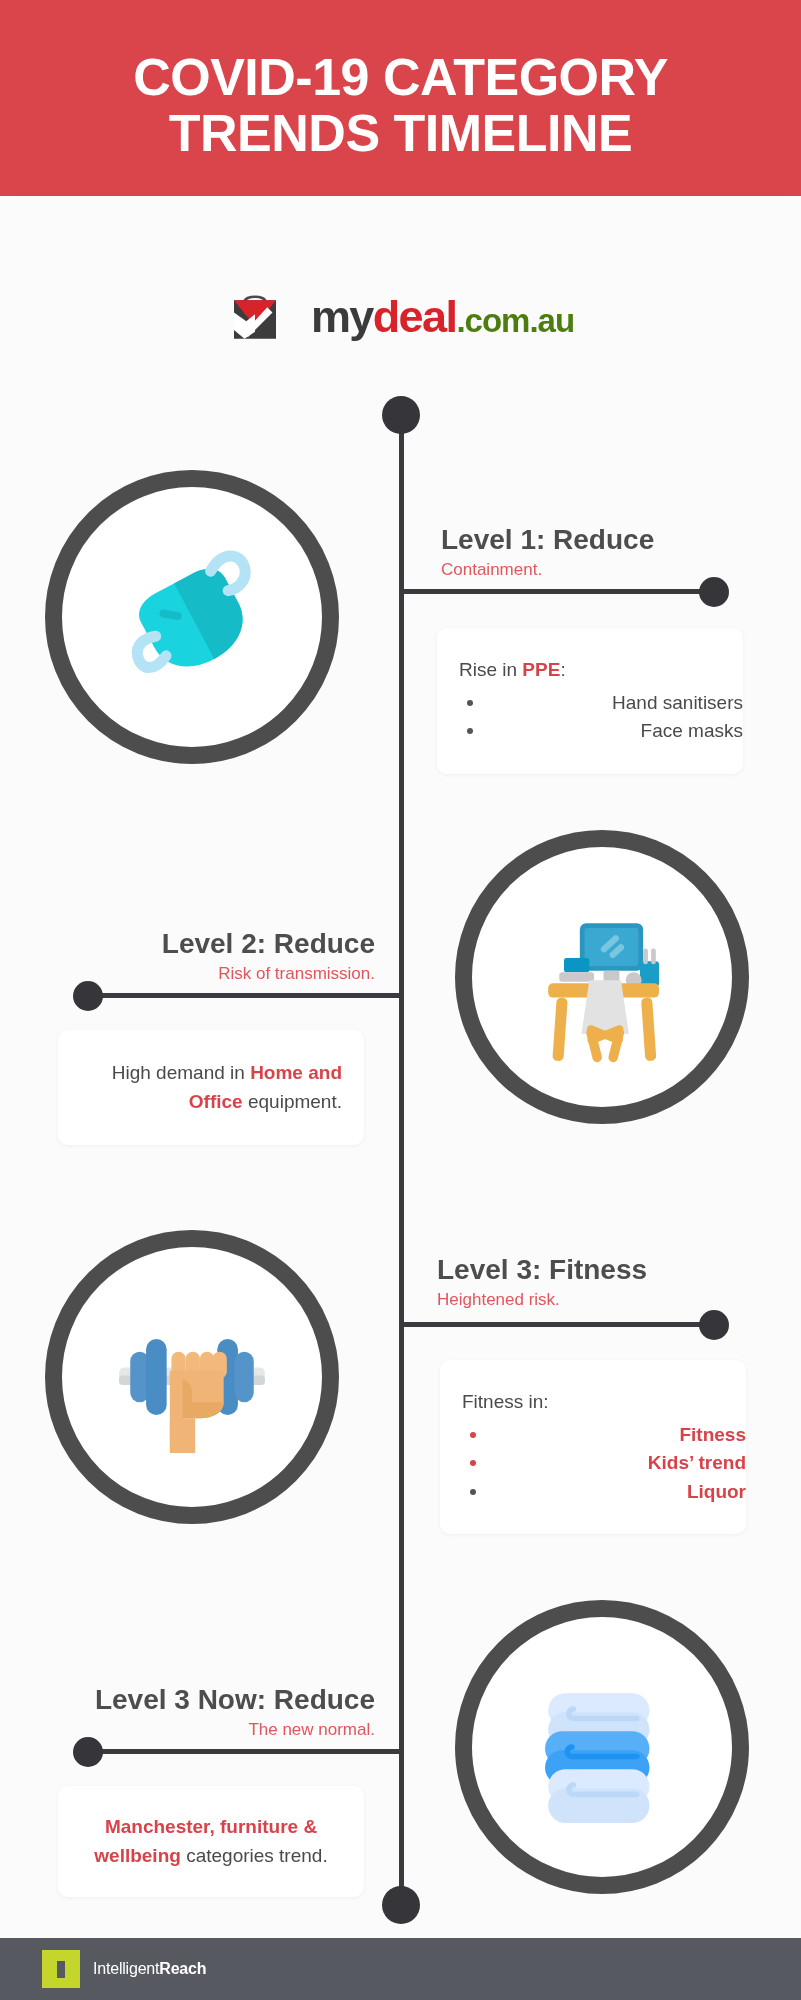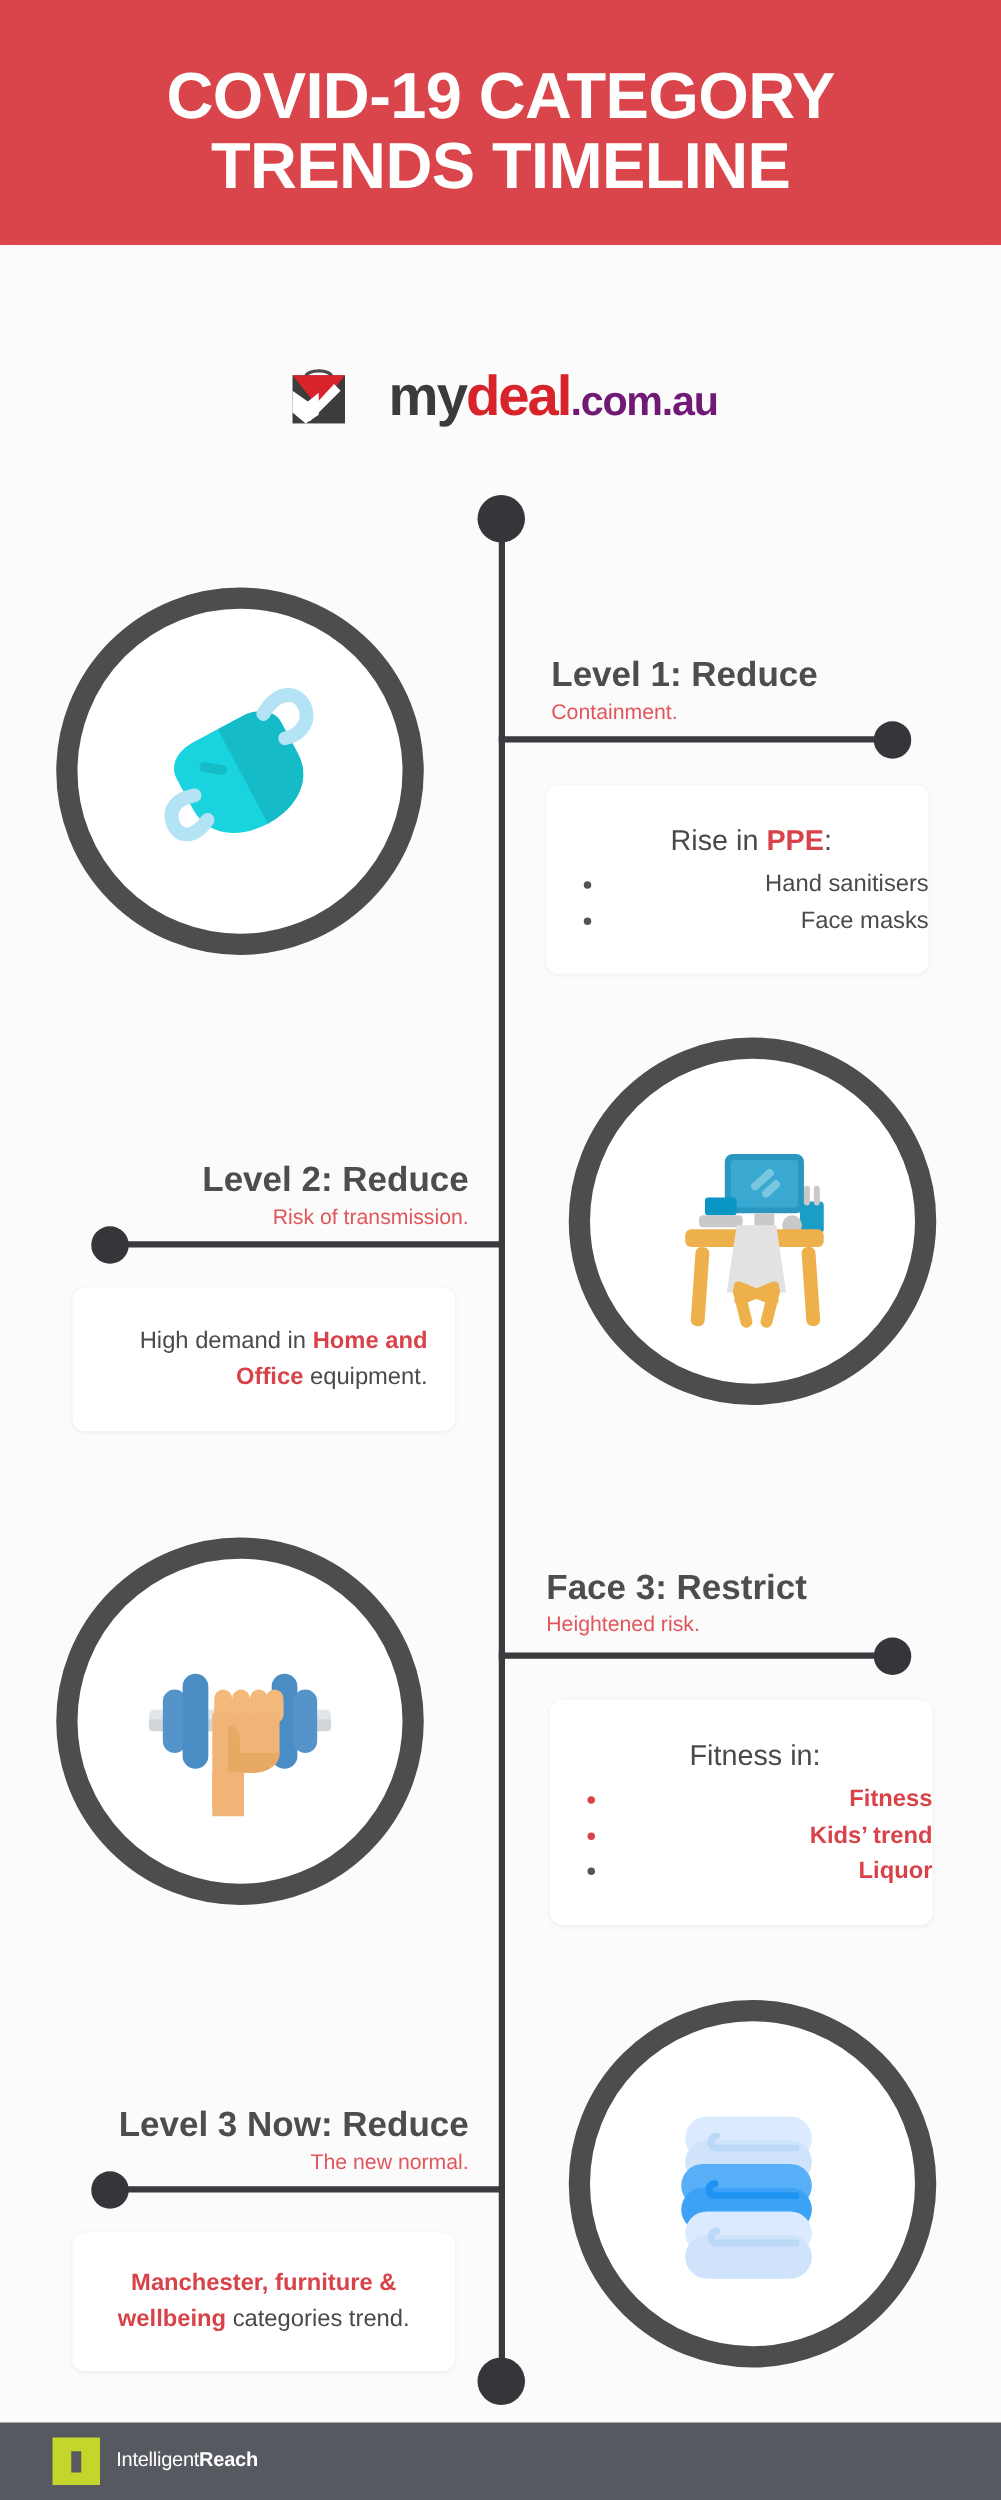--- a/index.html
+++ b/index.html
@@ -68,21 +68,21 @@
   .logo-text {
     font-family: "Liberation Sans", sans-serif;
     font-weight: bold;
     font-size: 45px;
     line-height: 1;
     letter-spacing: -1.6px;
     white-space: nowrap;
   }
   .logo-text .tx-my { color: #3b3b3b; margin-left: 18px; }
   .logo-text .tx-deal { color: #d8232a; }
-  .logo-text .tx-tld { color: #701a75; font-size: 33px; letter-spacing: -1px; }
+  .logo-text .tx-tld { color: #4d7c0f; font-size: 33px; letter-spacing: -1px; }
 
   
   .spine {
     position: absolute;
     left: 399px;
     top: 424px;
     width: 5px;
     height: 1476px;
     background: #3a3a3f;
     z-index: 2;
@@ -160,21 +160,21 @@
     box-shadow: 0 1px 4px rgba(0,0,0,0.055);
     z-index: 4;
     font-family: "Liberation Sans", sans-serif;
     color: #4a4a4a;
   }
   .card-1 { left: 437px; top: 628px; width: 306px; padding: 28px 0 28px 22px; }
   .card-2 { left: 58px;  top: 1030px; width: 306px; padding: 28px 22px 28px 0; text-align: right; }
   .card-3 { left: 440px; top: 1360px; width: 306px; padding: 28px 0 28px 22px; }
   .card-4 { left: 58px;  top: 1786px; width: 306px; padding: 26px 22px 26px 22px; text-align: center; }
 
-  .card-lead { font-size: 23px; line-height: 1.45; text-align: center; }
+  .card-lead { font-size: 19px; line-height: 1.45; }
   .bullets { list-style: none; margin-top: 5px; }
   .bullets li {
     position: relative;
     font-size: 19px;
     line-height: 1.5;
     padding-left: 28px;
     text-align: right;
   }
   .bullets li::before {
     content: "";
@@ -342,21 +342,21 @@
       <rect x="66" y="92" width="6" height="22" rx="3" fill="#eeb04b" transform="rotate(14 69 103)"></rect>
       <rect x="50" y="94" width="24" height="5" rx="2.5" fill="#eeb04b" transform="rotate(22 62 96)"></rect>
       <rect x="50" y="94" width="24" height="5" rx="2.5" fill="#eeb04b" transform="rotate(-22 62 96)"></rect>
     </svg>
   </div>
 
   <div class="connector conn-3"></div>
   <div class="conn-dot dot-3"></div>
 
   <div class="stage-head head-3 align-left">
-    <div class="stage-title">Face 3: Restrict</div>
+    <div class="stage-title">Level 3: Fitness</div>
     <div class="stage-sub">Heightened risk.</div>
   </div>
 
   <div class="card card-3">
     <div class="card-lead">Fitness in:</div>
     <ul class="bullets red">
       <li>Fitness</li>
       <li>Kids’ trend</li>
       <li>Liquor</li>
     </ul>

